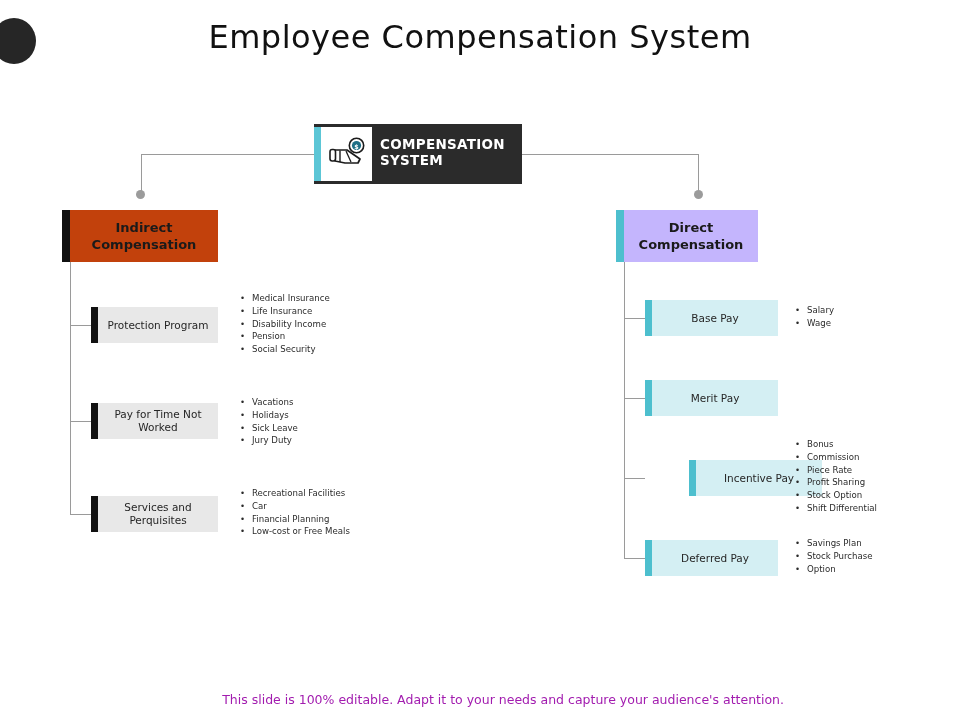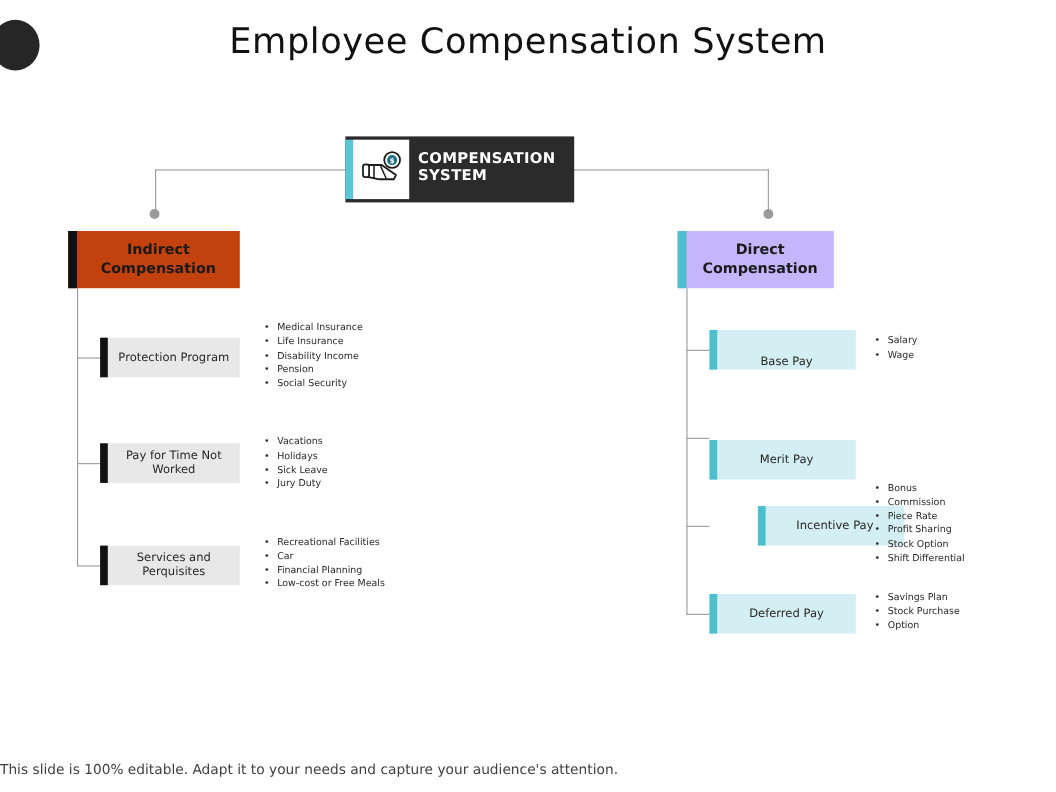--- a/index.html
+++ b/index.html
@@ -179,23 +179,23 @@
     flex: 0 0 12px;
     color: #2b2b2b;
   }
 
   
   .footer-note {
     position: absolute;
     left: 0;
     top: 692px;
     width: 784px;
-    text-align: left;
+    text-align: right;
     font-size: 12.5px;
-    color: #404040;
+    color: #a21caf;
     font-family: "DejaVu Sans", sans-serif;
   }
 </style>
 </head>
 <body>
 
 <div class="title-dot"></div>
 <div class="slide-title">Employee Compensation System</div>
 
 <div class="line h" style="left:141px; top:154px; width:175px;"></div>
@@ -312,36 +312,36 @@
   <div class="accent"></div>
   <div class="htext">Direct Compensation</div>
 </div>
 
 <div class="line v" style="left:624px; top:262px; height:297px;"></div>
 <div class="line h" style="left:624px; top:318px; width:21px;"></div>
 <div class="line h" style="left:624px; top:398px; width:21px;"></div>
 <div class="line h" style="left:624px; top:478px; width:21px;"></div>
 <div class="line h" style="left:624px; top:558px; width:21px;"></div>
 
-<div class="sub-box cyan" style="left:645px; top:300px; width:133px;align-items:flex-end;">
+<div class="sub-box cyan" style="left:645px; top:300px; width:133px;">
   <div class="accent"></div>
   <div class="stext">Base Pay</div>
 </div>
 <div class="bullets" style="left:795px; top:304px;">
     <div class="bullet-row">
       <span class="bullet-mark">•</span>
       <span>Salary</span>
     </div>
     <div class="bullet-row">
       <span class="bullet-mark">•</span>
       <span>Wage</span>
     </div>
   </div>
 
-<div class="sub-box cyan" style="left:645px; top:380px; width:133px;margin-top:20px;">
+<div class="sub-box cyan" style="left:645px; top:380px; width:133px;">
   <div class="accent"></div>
   <div class="stext">Merit Pay</div>
 </div>
 <div class="bullets" style="left:795px; top:384px;"></div>
 
 <div class="sub-box cyan" style="left:645px; top:460px; width:133px;margin-left:44px;">
   <div class="accent"></div>
   <div class="stext">Incentive Pay</div>
 </div>
 <div class="bullets" style="left:795px; top:438px;">

